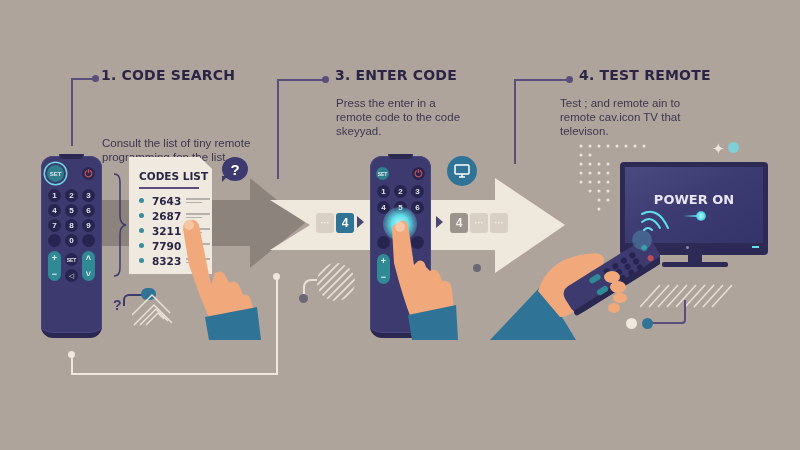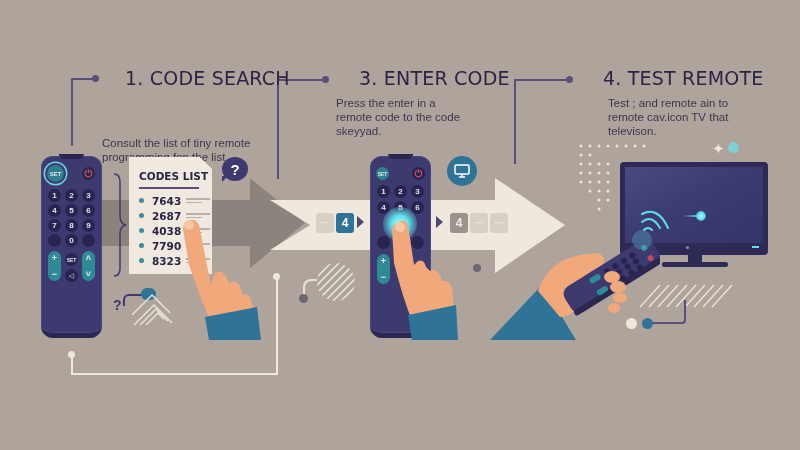--- a/index.html
+++ b/index.html
@@ -6,26 +6,25 @@
   html, body { width: 800px; height: 450px; overflow: hidden; }
   body {
     background: #afa49c;
     font-family: "Liberation Sans", "DejaVu Sans", sans-serif;
     position: relative;
   }
   .abs { position: absolute; }
   .step-title {
     position: absolute;
     font-family: "DejaVu Sans", "Liberation Sans", sans-serif;
-    font-weight: normal;
-    font-size: 19px;
+    font-weight: bold;
+    font-size: 14px;
     color: #2a2545;
     letter-spacing: 0.2px;
     white-space: nowrap;
-    margin-left: 24px;
   }
   .step-desc {
     position: absolute;
     font-size: 11.5px;
     line-height: 14px;
     color: #3b3650;
     width: 190px;
   }
   .vline { position: absolute; width: 2px; background: #5a4f7c; }
   .hline { position: absolute; height: 2px; background: #5a4f7c; }
@@ -92,21 +91,21 @@
 <div class="vline" style="left:514px; top:79px; height:85px;"></div>
 <div class="dot" style="left:566px; top:76px;"></div>
 
 <div class="step-title" style="left:101px; top:67px;">1. CODE SEARCH</div>
 <div class="step-desc" style="left:102px; top:96px; width:160px;margin-top:40px;">Consult the list of tiny remote programming fon the list.</div>
 
 <div class="step-title" style="left:335px; top:67px;">3. ENTER CODE</div>
 <div class="step-desc" style="left:336px; top:96px; width:130px;">Press the enter in a remote code to the code skeyyad.</div>
 
 <div class="step-title" style="left:579px; top:67px;">4. TEST REMOTE</div>
-<div class="step-desc" style="left:608px; top:96px; width:150px;">Test ; and remote ain to remote cav.icon TV that televison.</div>
+<div class="step-desc" style="left:560px; top:96px; width:150px;">Test ; and remote ain to remote cav.icon TV that televison.</div>
 
 <svg class="abs" style="left:100px; top:178px;" width="210" height="90" viewBox="0 0 210 90">
   <polygon points="0,22 150,22 150,0 205,45 150,90 150,68 0,68" fill="#8c837c"></polygon>
 </svg>
 <svg class="abs" style="left:270px; top:178px;" width="300" height="95" viewBox="0 0 300 95">
   <polygon points="0,22 225,22 225,0 295,47 225,95 225,72 0,72 40,47" fill="#efe8dd"></polygon>
 </svg>
 
 <div class="dot" style="left:68px; top:351px; background:#efe8dd;"></div>
 <div class="abs" style="left:71px; top:354px; width:207px; height:21px; border-left:2px solid #efe8dd; border-bottom:2px solid #efe8dd; border-right:2px solid #efe8dd;"></div>
@@ -253,21 +252,21 @@
     <div class="code-item">
       <span class="bullet"></span>
       <span class="val">2687</span>
       <span class="lines">
           <span style="width:24px"></span>
           <span style="width:16px"></span>
         </span>
     </div>
     <div class="code-item">
       <span class="bullet"></span>
-      <span class="val">4038</span>
+      <span class="val">3211</span>
       <span class="lines">
           <span style="width:24px"></span>
           <span style="width:16px"></span>
         </span>
     </div>
     <div class="code-item">
       <span class="bullet"></span>
       <span class="val">7790</span>
       <span class="lines">
           <span style="width:24px"></span>
@@ -336,20 +335,21 @@
 </div>
 
 <svg class="abs" style="left:380px; top:215px;" width="80" height="125" viewBox="0 0 80 125">
   <path d="M18,8 Q24,2 28,10 L34,50 L38,46 Q44,44 46,52 L50,56 Q56,52 60,60 L62,66 Q70,64 72,74 L74,96 L32,106 Q22,80 14,48 L12,14 Q12,10 18,8 Z" fill="#f1a97c"></path>
   <ellipse cx="20" cy="12" rx="5" ry="5" fill="#f6c7a6"></ellipse>
   <polygon points="28,100 76,90 78,125 32,125" fill="#2f7397"></polygon>
 </svg>
 
 <div class="abs" style="left:620px; top:162px; width:148px; height:93px; background:#2d2b55; border-radius:4px; padding:5px 5px 12px 5px;">
   <div class="abs" style="left:5px; top:5px; width:138px; height:76px; background:linear-gradient(150deg, #4a4a80 0%, #3d3c72 45%, #34336a 100%);">
+    <div class="abs" style="left:0; width:138px; top:25px; text-align:center; color:#e8e6f2; font-size:13px; font-weight:bold; font-family:'DejaVu Sans',sans-serif;">POWER ON</div>
     <div class="abs" style="left:71px; top:44px; width:10px; height:10px; border-radius:50%; background:radial-gradient(circle,#b8f6fa 0%,#5fe0ea 50%,rgba(95,224,234,0) 100%);"></div>
     <div class="abs" style="left:58px; top:48px; width:16px; height:2px; background:linear-gradient(90deg, rgba(95,224,234,0), #5fe0ea);"></div>
   </div>
   <div class="abs" style="left:66px; top:84px; width:3px; height:3px; border-radius:50%; background:#8d8bb0;"></div>
   <div class="abs" style="left:132px; top:84px; width:7px; height:2px; background:#5fe0ea;"></div>
 </div>
 <div class="abs" style="left:688px; top:254px; width:14px; height:9px; background:#2d2b55;"></div>
 <div class="abs" style="left:662px; top:262px; width:66px; height:5px; border-radius:2px; background:#2d2b55;"></div>
 
 <svg class="abs" style="left:640px; top:208px;" width="30" height="30" viewBox="0 0 30 30">

